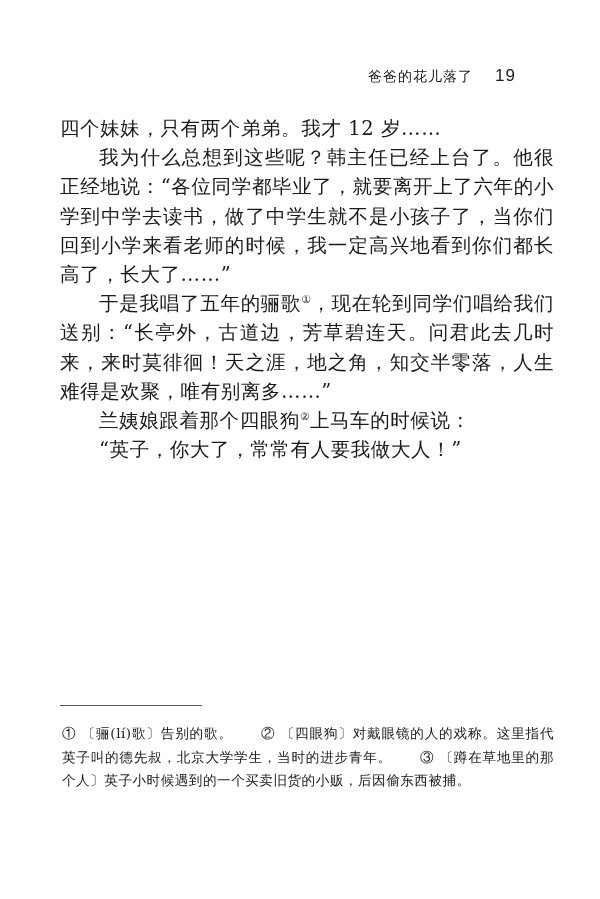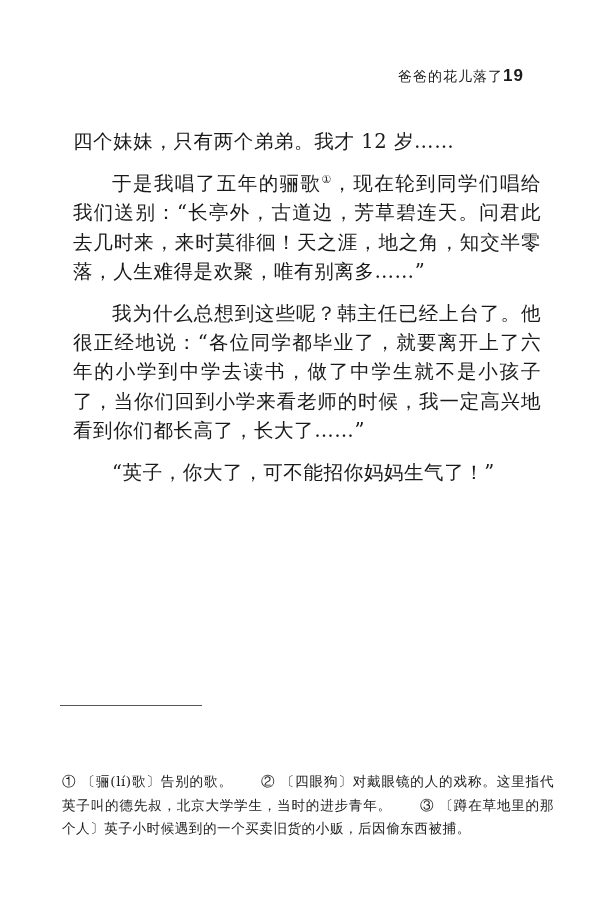--- a/index.html
+++ b/index.html
@@ -11,47 +11,48 @@
       width: 600px;
       height: 899px;
       position: relative;
       overflow: hidden;
       color: #1a1a1a;
       font-family: "DejaVu Serif", "Liberation Serif", serif;
     }
     .running-head {
       position: absolute;
       top: 66px;
-      right: 76px;
+      right: 84px;
       display: flex;
       align-items: baseline;
+      gap: 22px;
       font-size: 14px;
       letter-spacing: 1px;
     }
     .running-head .title {
       font-family: "DejaVu Sans", "Liberation Sans", sans-serif;
       font-size: 14px;
     }
     .running-head .pageno {
       font-family: "Liberation Sans", "DejaVu Sans", sans-serif;
-      font-weight: bold;
+      font-weight: normal;
       font-size: 17px;
     }
     .body-text {
       position: absolute;
       left: 60px;
       top: 114px;
       width: 494px;
       font-size: 19.5px;
       line-height: 29.2px;
       letter-spacing: 0.6px;
       text-align: justify;
     }
     .body-text p {
-      margin: 13px;
+      margin: 0;
     }
     .body-text p.indent {
       text-indent: 2em;
     }
     sup.note {
       font-size: 11px;
       vertical-align: 7px;
       line-height: 0;
       letter-spacing: 0;
     }
@@ -65,37 +66,37 @@
     }
     .footnotes {
       position: absolute;
       left: 62px;
       top: 722px;
       width: 492px;
       font-size: 13.6px;
       line-height: 23.5px;
       letter-spacing: 0.5px;
       text-align: justify;
-      margin-top: 48px;
     }
     .footnotes .gap {
       display: inline-block;
       width: 28px;
     }
   </style>
 </head>
 <body>
 
 <header class="running-head">
   <span class="title">爸爸的花儿落了</span>
   <span class="pageno">19</span>
 </header>
 
 <main class="body-text">
   <p>四个妹妹，只有两个弟弟。我才 12 岁……</p>
+  <p class="indent">我为什么总想到这些呢？韩主任已经上台了。他很正经地说：“各位同学都毕业了，就要离开上了六年的小学到中学去读书，做了中学生就不是小孩子了，当你们回到小学来看老师的时候，我一定高兴地看到你们都长高了，长大了……”</p>
   <p class="indent"><span>于是我唱了五年的骊歌</span><sup class="note">①</sup><span>，现在轮到同学们唱给我们送别：“长亭外，古道边，芳草碧连天。问君此去几时来，来时莫徘徊！天之涯，地之角，知交半零落，人生难得是欢聚，唯有别离多……”</span></p>
-  <p class="indent">我为什么总想到这些呢？韩主任已经上台了。他很正经地说：“各位同学都毕业了，就要离开上了六年的小学到中学去读书，做了中学生就不是小孩子了，当你们回到小学来看老师的时候，我一定高兴地看到你们都长高了，长大了……”</p>
-  <p class="indent">“英子，你大了，可不能招你妈妈生气了！”</p>
+  <p class="indent"><span>兰姨娘跟着那个四眼狗</span><sup class="note">②</sup><span>上马车的时候说：</span></p>
+  <p class="indent">“英子，你大了，常常有人要我做大人！”</p>
 </main>
 
 <div class="footnote-rule"></div>
 
 <section class="footnotes"><span><span>①</span> <span>〔骊(lí)歌〕</span><span>告别的歌。</span></span><span class="gap"></span><span><span>②</span> <span>〔四眼狗〕</span><span>对戴眼镜的人的戏称。这里指代英子叫的德先叔，北京大学学生，当时的进步青年。</span></span><span class="gap"></span><span><span>③</span> <span>〔蹲在草地里的那个人〕</span><span>英子小时候遇到的一个买卖旧货的小贩，后因偷东西被捕。</span></span></section>
 
 </body></html>

